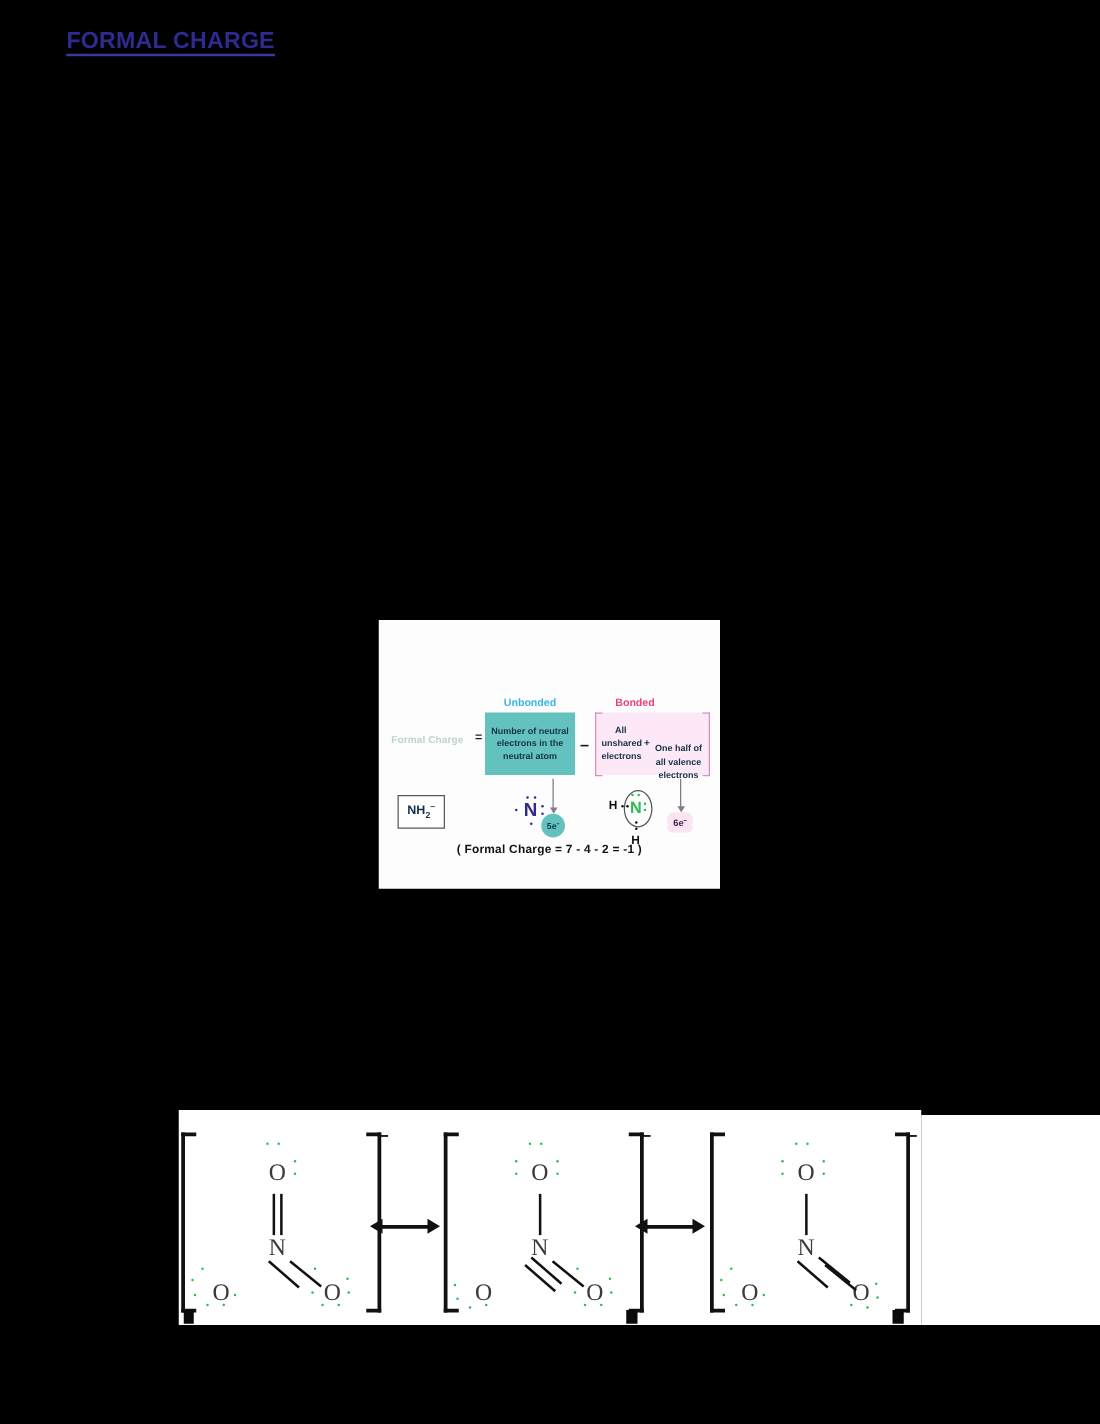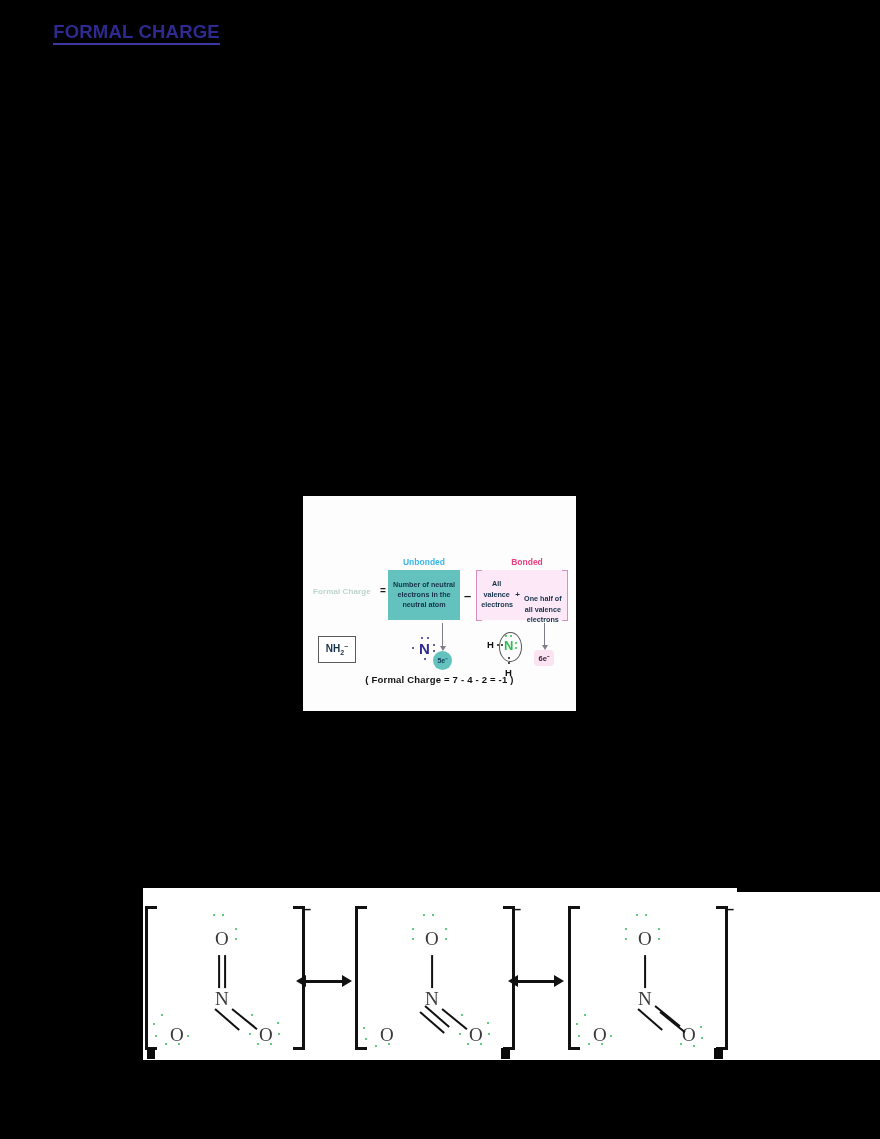--- a/index.html
+++ b/index.html
@@ -50,21 +50,21 @@
     font-weight: bold;
     text-align: center;
     font-family: "Liberation Sans", sans-serif;
   }
   #head-unbonded {
     left: 386px; top: 557px;
     width: 76px;
     color: #3ab7e8;
   }
   #head-bonded {
-    left: 487px; top: 557px;
+    left: 468px; top: 557px;
     width: 80px;
     color: #e8407f;
   }
 
   
   #formal-charge-label {
     position: absolute;
     left: 313px;
     top: 587px;
     font-size: 8px;
@@ -446,21 +446,21 @@
 </div>
 
 <div id="minus-sign">–</div>
 
 <div id="bonded-box">
   <div class="bracket-tick-tr"></div>
   <div class="bracket-tick-br"></div>
   <div id="bonded-inner">
     <div class="col">
       <div>All</div>
-      <div>valence</div>
+      <div>unshared</div>
       <div>electrons</div>
     </div>
     <div class="plus">+</div>
     <div class="col-wide">
       <div>One half of</div>
       <div>all valence</div>
       <div>electrons</div>
     </div>
   </div>
 </div>

